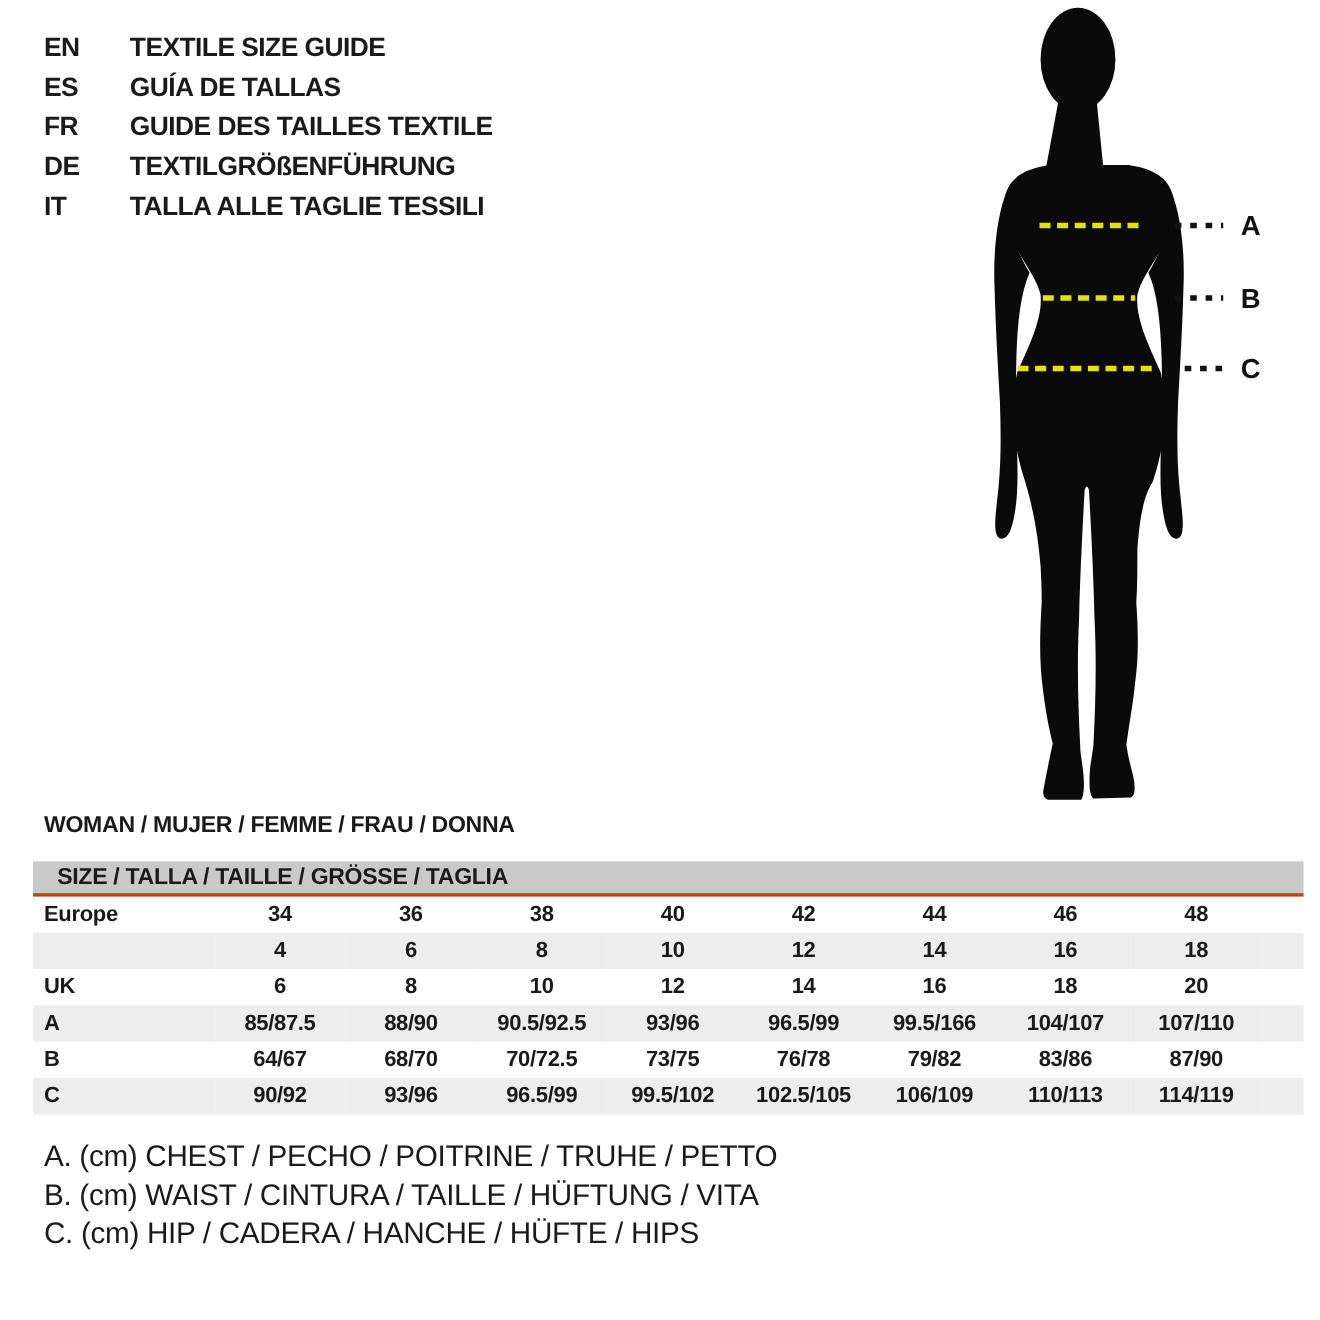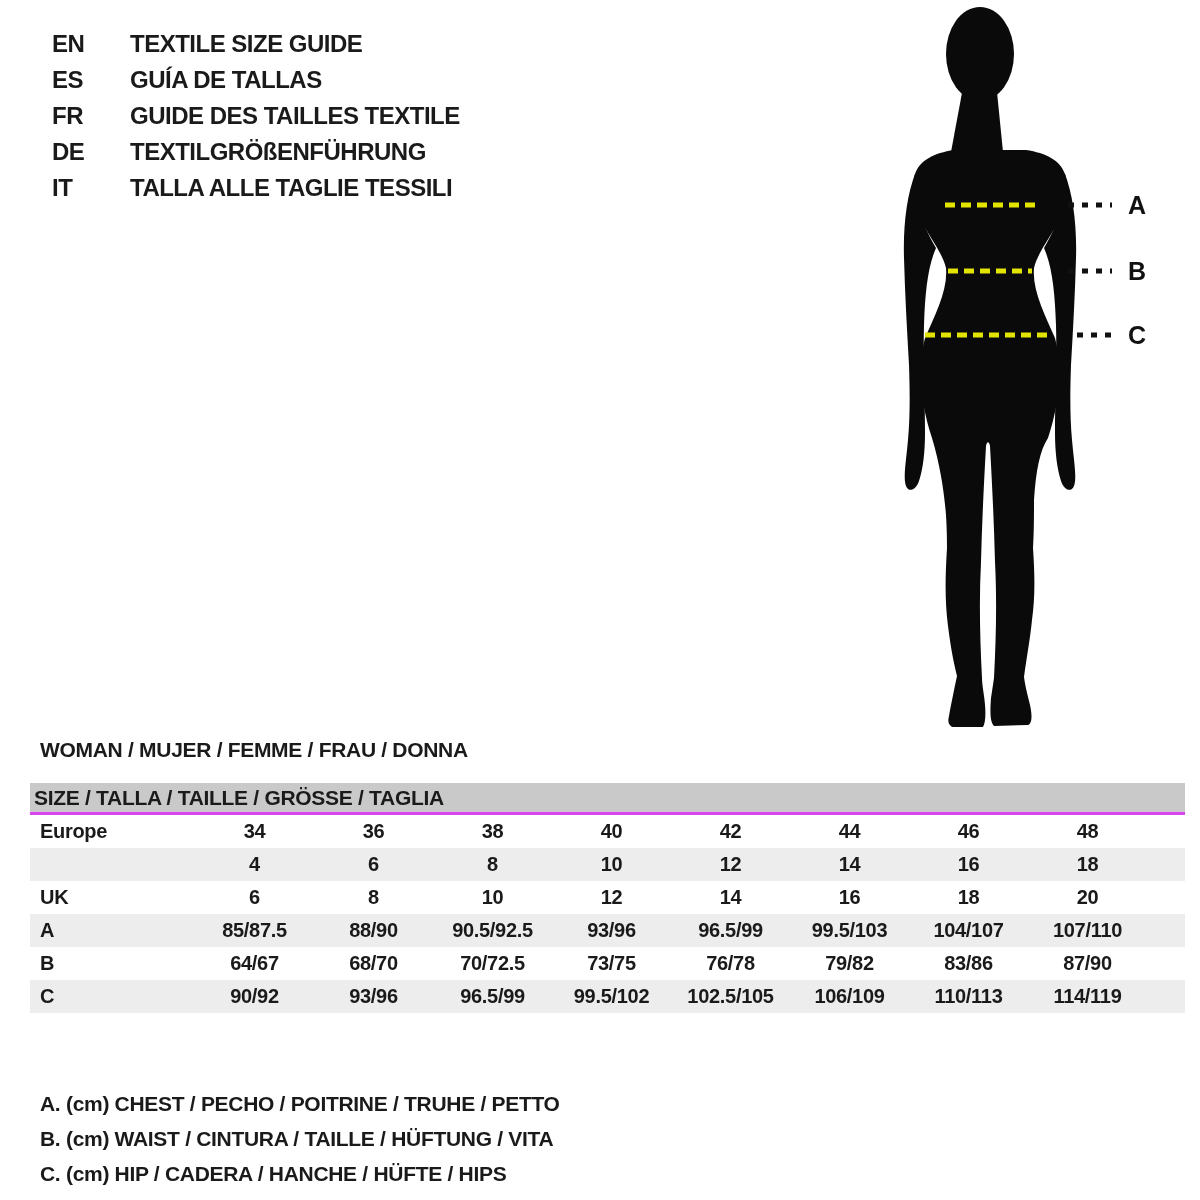--- a/index.html
+++ b/index.html
@@ -15,21 +15,21 @@
   .abs { position: absolute; }
 
   
   #lang-block {
     left: 40px; top: 26px;
     font-weight: 700;
     font-size: 24px;
     letter-spacing: -0.5px;
   }
   .lang-row { display: flex; height: 36px; line-height: 36px; }
-  .lang-code { width: 78px; flex: 0 0 78px; margin-left: 12px; }
+  .lang-code { width: 78px; flex: 0 0 78px; }
   .lang-title { white-space: nowrap; }
 
   
   #figure-svg { left: 890px; top: 0px; width: 310px; height: 740px; }
   #figure-svg text {
     font-family: "Liberation Sans", sans-serif;
     font-weight: 700;
     font-size: 25px;
     fill: #111111;
   }
@@ -41,41 +41,41 @@
     font-size: 21px;
     letter-spacing: -0.3px;
     white-space: nowrap;
   }
 
   
   #size-table { left: 30px; top: 783px; width: 1155px; }
   #size-table-header {
     height: 29px; line-height: 29px;
     background: #c9c9c9;
-    border-bottom: 3px solid #d946ef;
+    border-bottom: 3px solid #c2410c;
     font-weight: 700;
     font-size: 21px;
     letter-spacing: -0.3px;
-    padding-left: 4px;
+    padding-left: 22px;
   }
   #size-grid { width: 100%; border-collapse: collapse; table-layout: fixed; }
   #size-grid td {
     height: 33px;
     font-weight: 700;
     font-size: 20px;
     letter-spacing: -0.3px;
     text-align: center;
     padding: 0;
     white-space: nowrap;
   }
   #size-grid td.row-label { text-align: left; padding-left: 10px; margin-top: 12px; }
   #size-grid tr.shaded td { background: #ededed; }
 
   
-  #legend { left: 40px; top: 1086px; font-weight: 700; font-size: 21px; letter-spacing: -0.3px; }
+  #legend { left: 40px; top: 1034px; font-weight: 400; font-size: 27px; letter-spacing: -0.3px; }
   .legend-line { height: 35px; line-height: 35px; white-space: nowrap; }
 </style>
 </head>
 <body>
 
 <div id="lang-block" class="abs">
   <div class="lang-row">
     <span class="lang-code">EN</span>
     <span class="lang-title">TEXTILE SIZE GUIDE</span>
   </div>
@@ -237,21 +237,21 @@
         <td>20</td>
         <td></td>
       </tr>
       <tr class="shaded">
         <td class="row-label">A</td>
         <td>85/87.5</td>
         <td>88/90</td>
         <td>90.5/92.5</td>
         <td>93/96</td>
         <td>96.5/99</td>
-        <td>99.5/103</td>
+        <td>99.5/166</td>
         <td>104/107</td>
         <td>107/110</td>
         <td></td>
       </tr>
       <tr>
         <td class="row-label">B</td>
         <td>64/67</td>
         <td>68/70</td>
         <td>70/72.5</td>
         <td>73/75</td>

